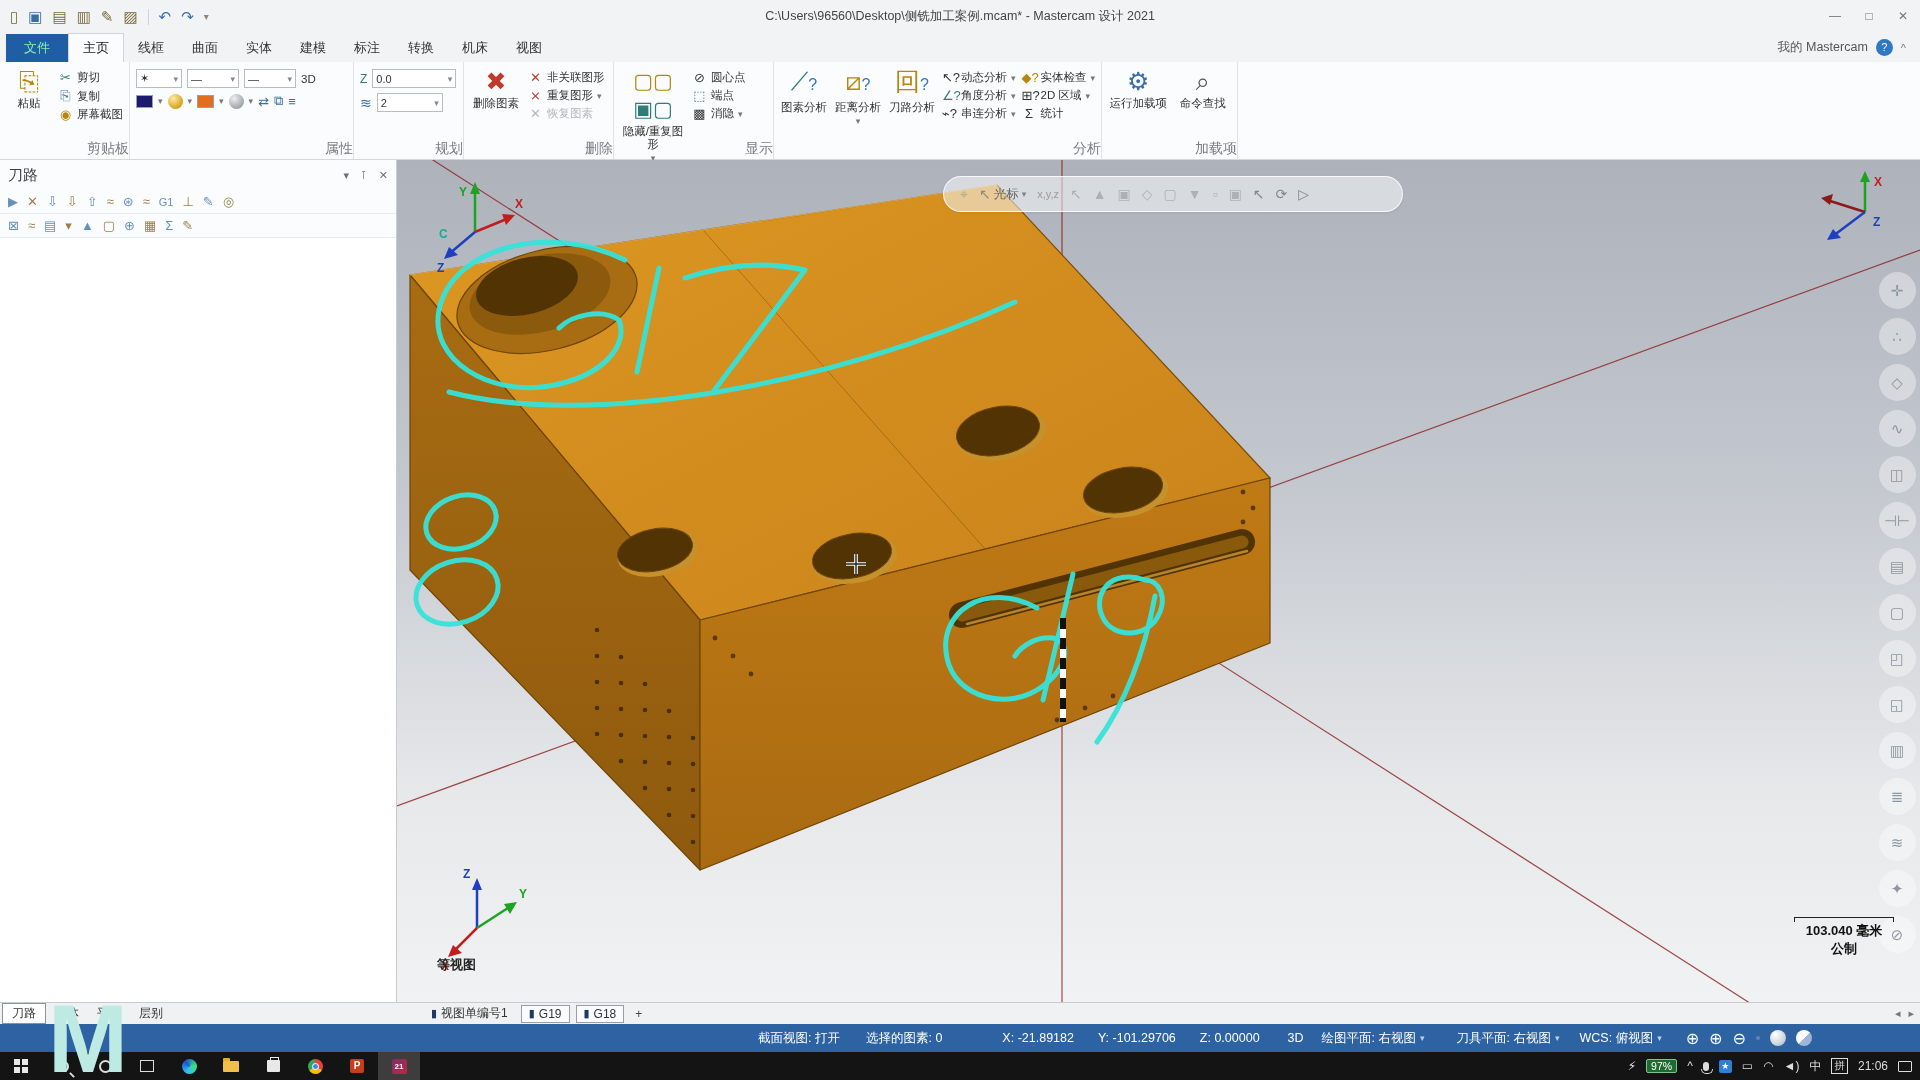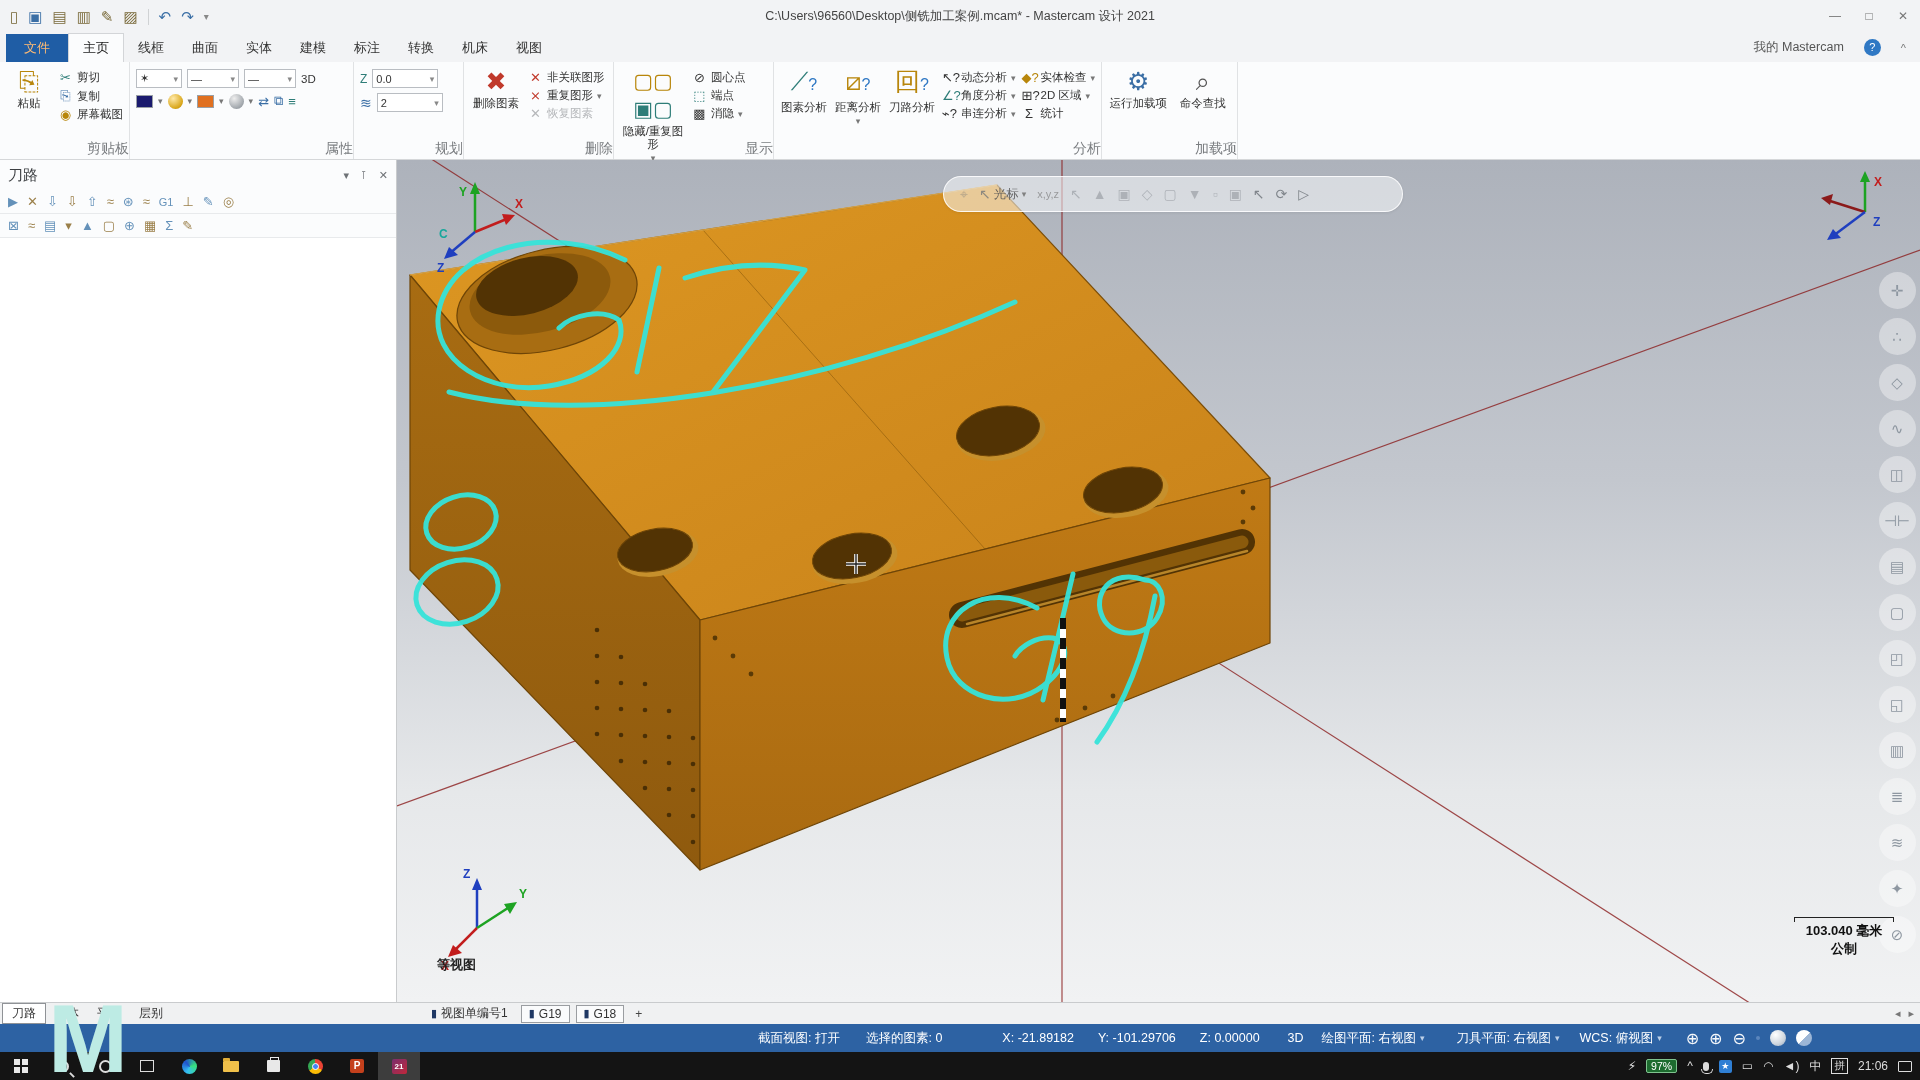--- a/index.html
+++ b/index.html
@@ -12,24 +12,24 @@
   .qa { display:flex; align-items:center; gap:10px; padding-left:10px; }
   .qa .qi { font-size:15px; color:#7a6a3a; cursor:default; }
   .qa .qi.blue { color:#3a6ea5; }
   .qa .sep { width:1px; height:16px; background:#d0d2d4; }
   .win-title { position:absolute; left:0; right:0; text-align:center; font-size:12.5px; color:#444; pointer-events:none; }
   .winbtns { margin-left:auto; display:flex; }
   .winbtns span { width:34px; text-align:center; font-size:12px; color:#777; line-height:33px; }
 
   
   .tabrow { height:29px; background:#f2f3f5; display:flex; align-items:flex-end; position:relative; flex:0 0 auto; }
-  .ftab { background:#1f5da5; color:#fdba74; font-size:13px; padding:5px 18px; margin-left:6px; }
+  .ftab { background:#1f5da5; color:#86efac; font-size:13px; padding:5px 18px; margin-left:6px; }
   .rtab { font-size:13px; color:#333; padding:5px 14px; }
   .rtab.active { background:#fbfcfd; border:1px solid #d3d5d8; border-bottom:none; color:#222; }
-  .tabrow-right { position:absolute; right:14px; top:6px; display:flex; align-items:center; gap:20px; font-size:12.5px; color:#555; }
+  .tabrow-right { position:absolute; right:14px; top:6px; display:flex; align-items:center; gap:8px; font-size:12.5px; color:#555; }
   .help-dot { width:17px; height:17px; border-radius:50%; background:#2f78c4; color:#fff; text-align:center; line-height:17px; font-size:11px; }
   .chev { color:#777; font-size:11px; }
 
   
   .ribbon { height:98px; background:#fbfcfd; border-bottom:1px solid #d5d7d9; display:flex; flex:0 0 auto; }
   .rgroup { position:relative; border-right:1px solid #e0e2e4; padding:5px 6px 16px 6px; display:flex; gap:6px; }
   .glabel { position:absolute; bottom:1px; left:0; right:0; text-align:right; font-size:14px; color:#7a7d80; }
   .bigbtn { width:52px; display:flex; flex-direction:column; align-items:center; justify-content:flex-start; gap:2px; font-size:11.5px; color:#333; text-align:center; line-height:1.15; }
   .bigbtn .bicon { font-size:25px; line-height:28px; }
   .smallcol { display:flex; flex-direction:column; justify-content:flex-start; gap:3px; padding-top:3px; }
@@ -240,21 +240,21 @@
         </div>
       </div>
       <div class="glabel">属性</div>
       <span class="launcher">⌐</span>
     </div>
 
     <div class="rgroup" style="width:110px">
       <div class="attr-rows">
         <div class="arow">
           <span style="font-size:12px;color:#2e7d78">Z</span>
-          <div class="combo" style="width:66px">
+          <div class="combo" style="width:84px">
               <span>0.0</span>
               <span class="carr">▾</span>
             </div>
         </div>
         <div class="arow">
           <span class="sicon blue" style="font-size:14px">≋</span>
           <div class="combo" style="width:66px">
               <span>2</span>
               <span class="carr">▾</span>
             </div>

